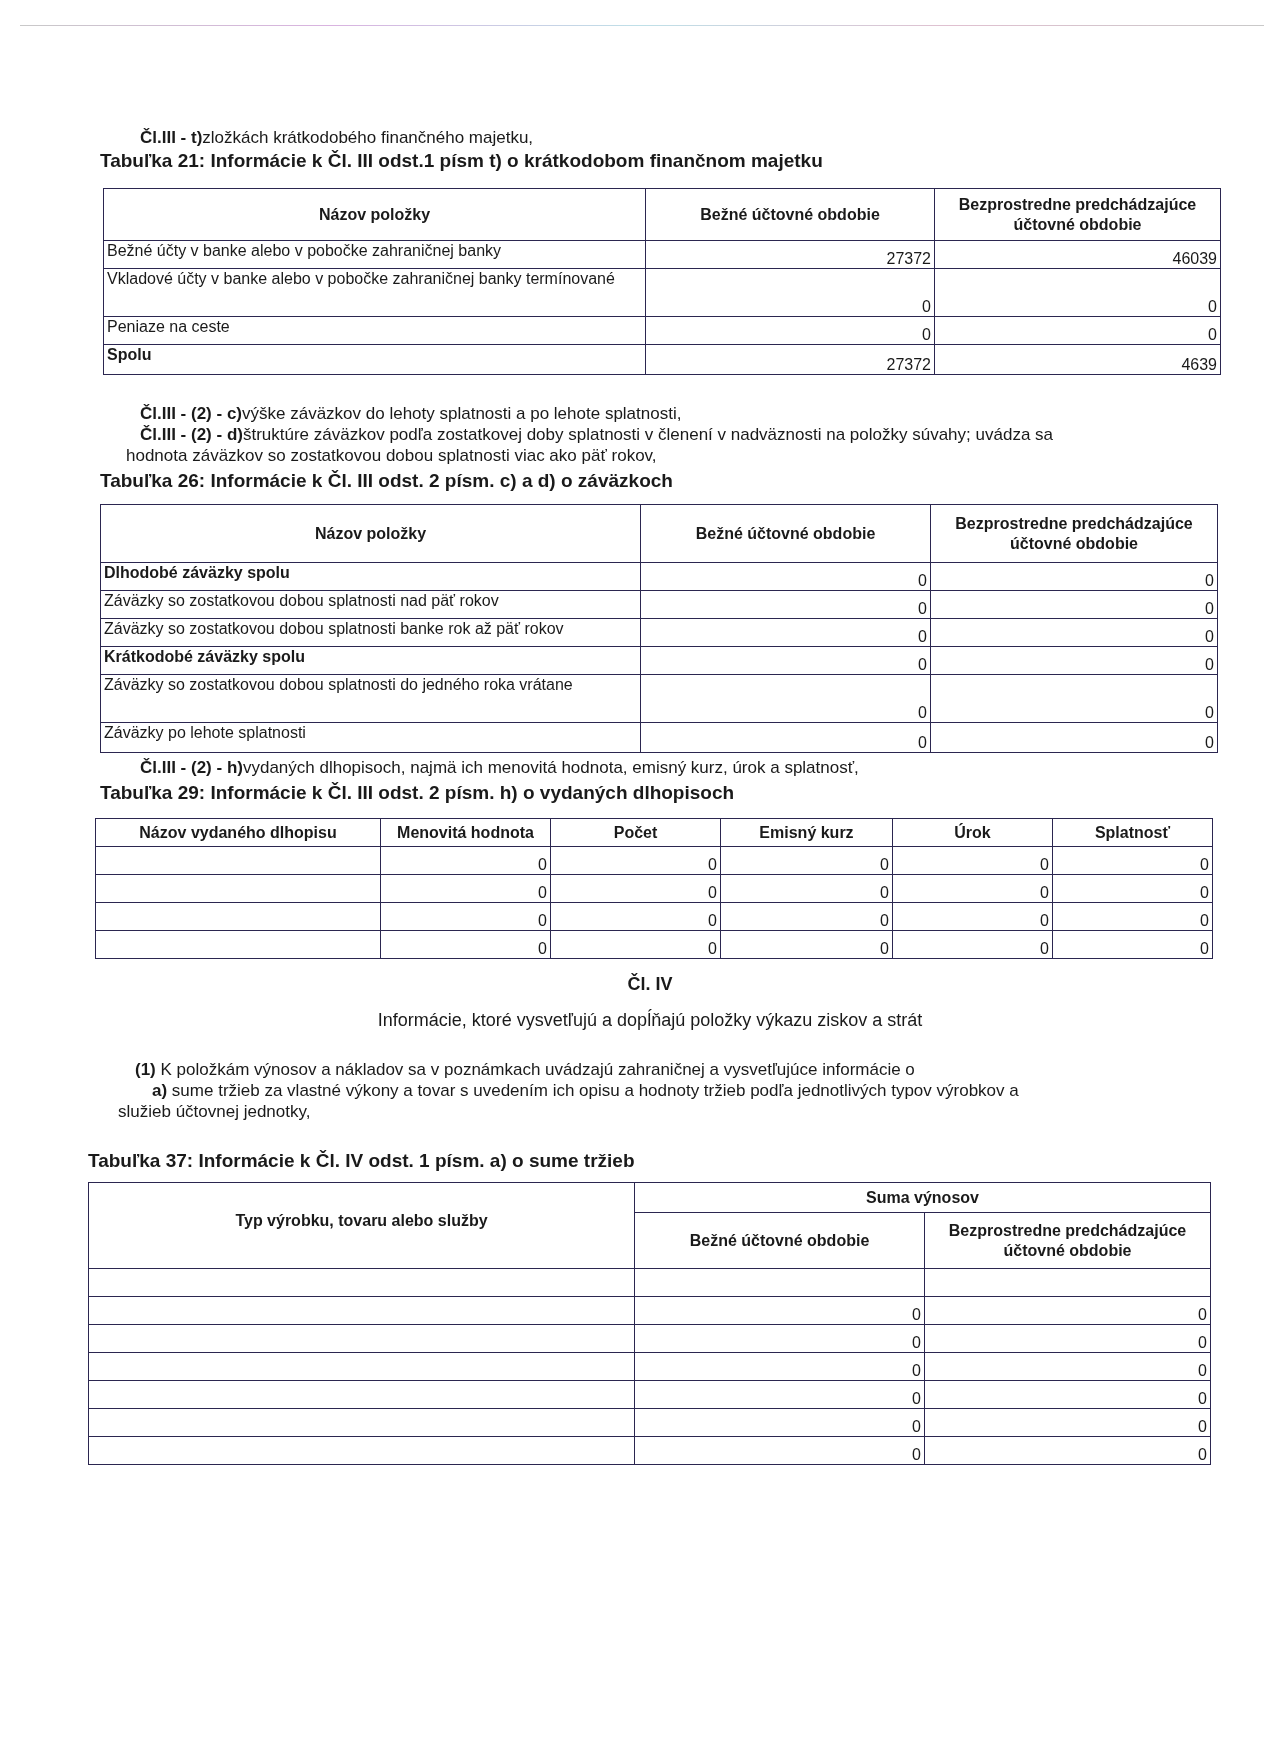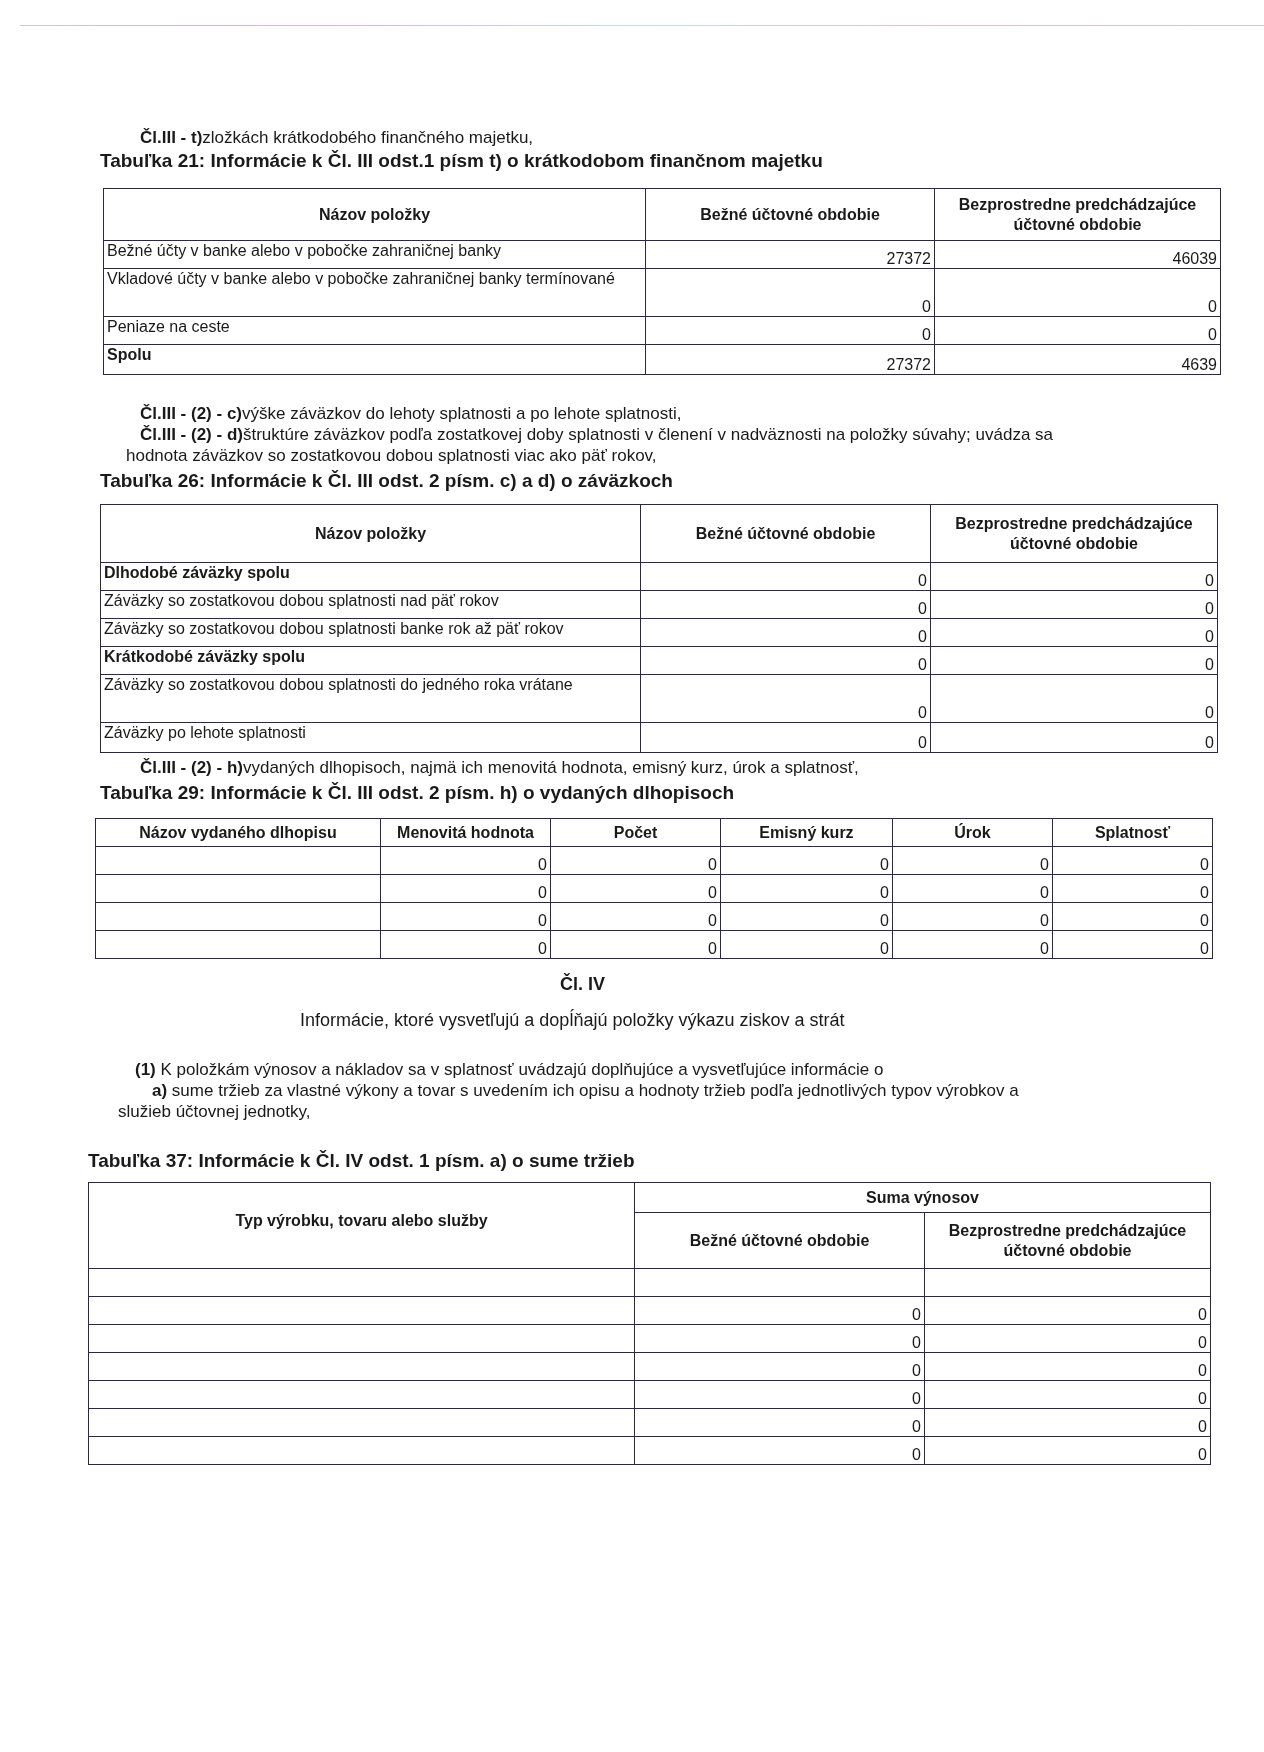--- a/index.html
+++ b/index.html
@@ -12,21 +12,21 @@
   .abs { position: absolute; }
   .p { font-size: 17px; line-height: 20px; white-space: nowrap; }
   .b { font-weight: bold; margin-left: 40px; }
   .cap { font-size: 19px; font-weight: bold; white-space: nowrap; }
   table { border-collapse: collapse; position: absolute; table-layout: fixed; }
   td, th { border: 1.3px solid #2b2650; font-size: 16px; padding: 0 3px; overflow: hidden; }
   th { font-weight: bold; text-align: center; font-size: 16px; line-height: 20px; }
   td.num { text-align: right; vertical-align: bottom; }
   td.lbl { text-align: left; vertical-align: top; line-height: 19px; }
   td.bold { font-weight: bold; }
-  .center { text-align: left; }
+  .center { text-align: center; }
 </style>
 </head>
 <body>
 
 <div class="scan-line"></div>
 
 <div class="abs p" style="left:100px;top:128px;">
   <span class="b">Čl.III - t)</span><span>zložkách krátkodobého finančného majetku,</span>
 </div>
 <div class="abs cap" style="left:100px;top:150px;">Tabuľka 21: Informácie k Čl. III odst.1 písm t) o krátkodobom finančnom majetku</div>
@@ -176,21 +176,21 @@
     <td class="num">0</td>
   </tr>
 </tbody>
   </table>
 
 <div class="abs cap center" style="left:560px;top:974px;width:180px;font-size:18px;">Čl. IV</div>
 <div class="abs p center" style="left:300px;top:1010px;width:700px;font-size:18px;">Informácie, ktoré vysvetľujú a dopĺňajú položky výkazu ziskov a strát</div>
 
 <div class="abs p" style="left:95px;top:1060px;">
   <span class="b">(1)</span>
-  <span>K položkám výnosov a nákladov sa v splatnosť uvádzajú doplňujúce a vysvetľujúce informácie o</span>
+  <span>K položkám výnosov a nákladov sa v poznámkach uvádzajú zahraničnej a vysvetľujúce informácie o</span>
 </div>
 <div class="abs p" style="left:112px;top:1081px;">
   <span class="b">a)</span>
   <span>sume tržieb za vlastné výkony a tovar s uvedením ich opisu a hodnoty tržieb podľa jednotlivých typov výrobkov a</span>
 </div>
 <div class="abs p" style="left:118px;top:1102px;">služieb účtovnej jednotky,</div>
 
 <div class="abs cap" style="left:88px;top:1150px;">Tabuľka 37: Informácie k Čl. IV odst. 1 písm. a) o sume tržieb</div>
 
 <table style="left:88px;top:1182px;width:1122px;">

